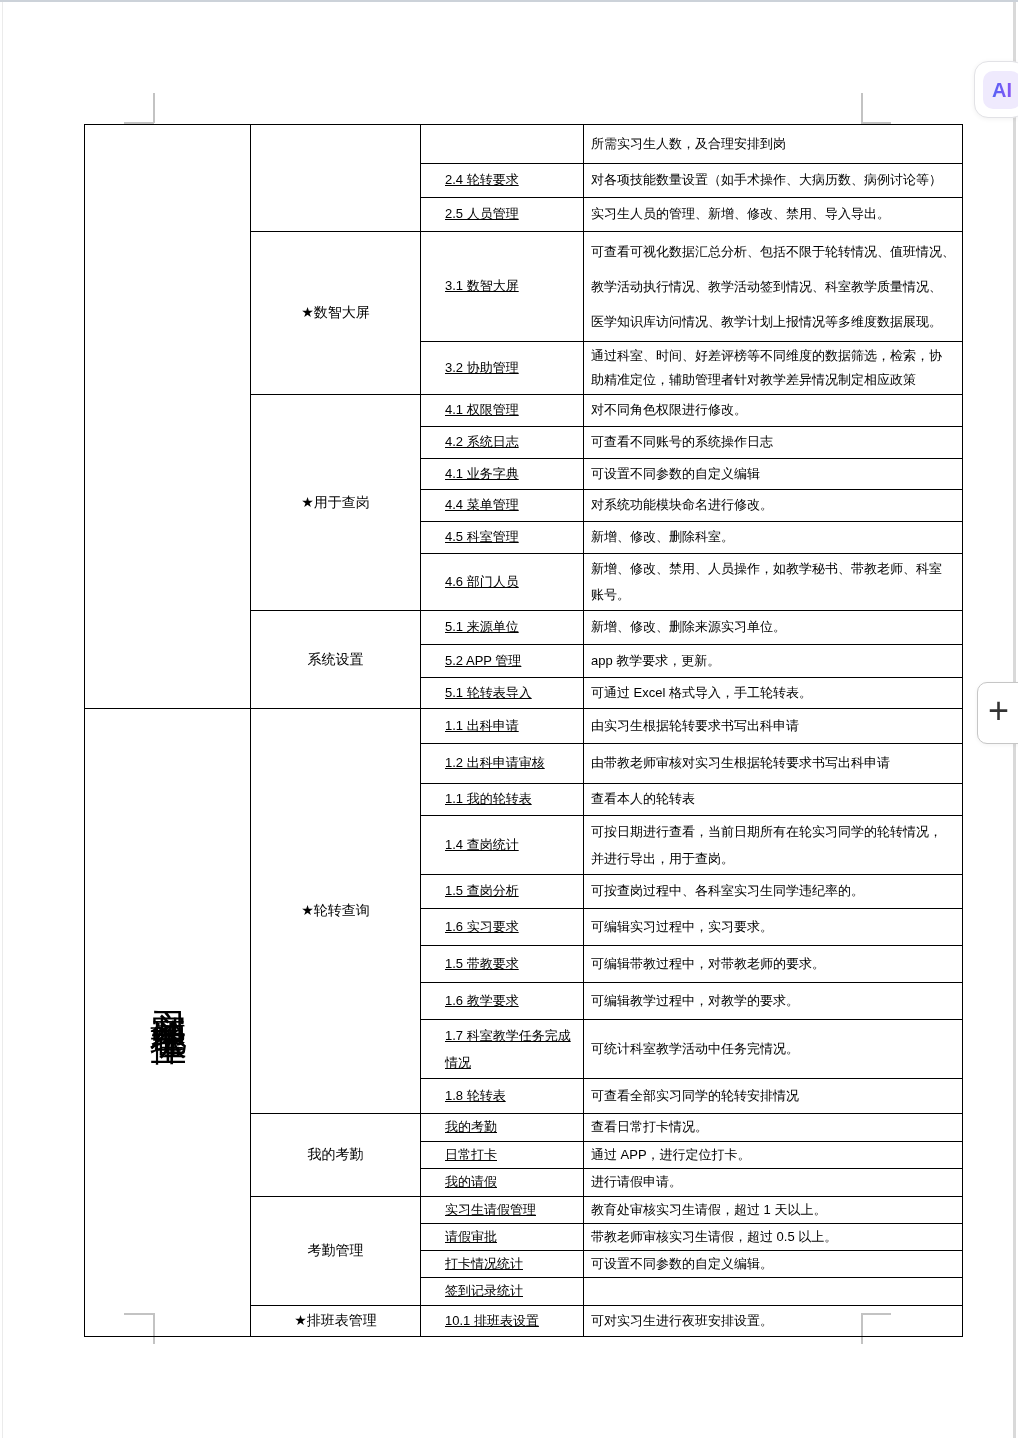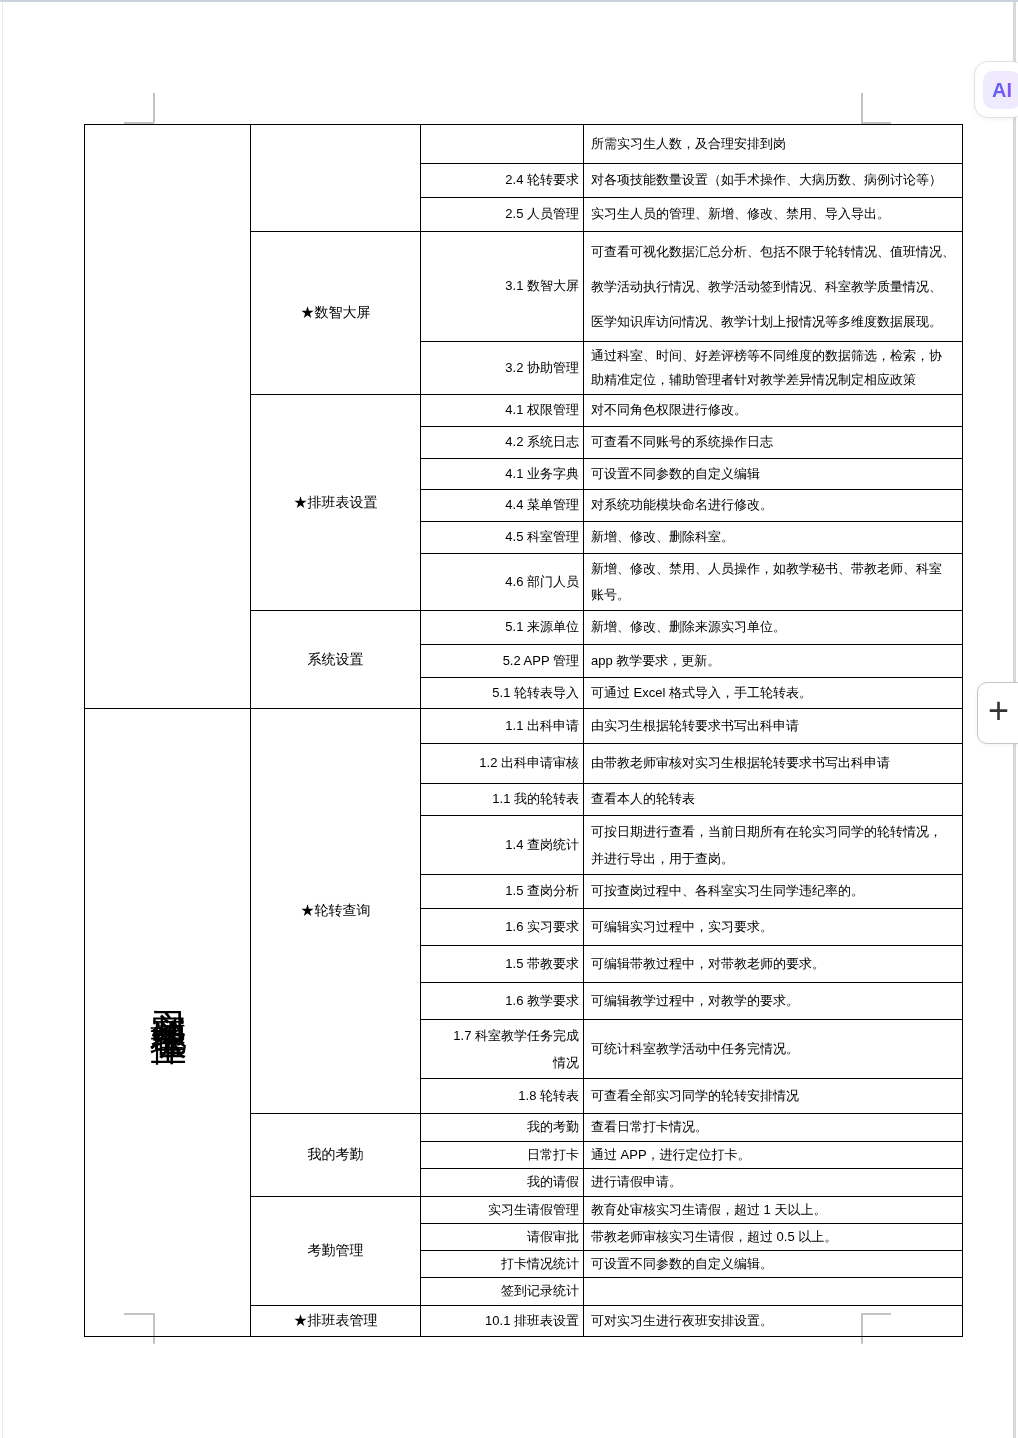--- a/index.html
+++ b/index.html
@@ -16,22 +16,22 @@
   .crop { position:absolute; background:#c3c3c3; }
 
   
   table.doc {
     position:absolute; left:84px; top:124px;
     border-collapse:collapse; table-layout:fixed; width:878px;
     font-size:13px; line-height:1.55;
   }
   table.doc td { border:1.5px solid #000; vertical-align:middle; overflow:hidden; }
   td.rowlabel { text-align:center; position:relative; }
-  td.cat { text-align:center; font-size:14px; white-space:pre-line; padding:0 4px;font-family:Liberation Serif, serif; }
-  td.item { text-align:right; padding:2px 4px 2px 12px; white-space:pre-line; }
+  td.cat { text-align:center; font-size:14px; white-space:pre-line; padding:0 4px; }
+  td.item { text-align:left; padding:2px 4px 2px 24px; white-space:pre-line;text-decoration:underline; }
   td.desc { text-align:left; padding:2px 6px 2px 7px; white-space:pre-line; }
   td.lh29 { line-height:35px; }
   td.lh24 { line-height:24px;margin-top:44px; }
   td.lh26 { line-height:26px; }
   td.lh27 { line-height:27px; }
 
   .vertical-title {
     position:absolute; left:50%; transform:translateX(-50%); top:272px;
     writing-mode:vertical-rl; text-orientation:upright;
     font-family:"Liberation Serif","DejaVu Serif",serif;
@@ -116,21 +116,21 @@
 教学活动执行情况、教学活动签到情况、科室教学质量情况、
 医学知识库访问情况、教学计划上报情况等多维度数据展现。</td>
   </tr>
   <tr style="height:48px">
     <td class="item">3.2 协助管理</td>
     <td class="desc lh24">通过科室、时间、好差评榜等不同维度的数据筛选，检索，协
 助精准定位，辅助管理者针对教学差异情况制定相应政策</td>
   </tr>
 
   <tr style="height:32px">
-    <td class="cat" rowspan="6">★排班表设置</td>
+    <td class="cat" rowspan="6">★用于查岗</td>
     <td class="item">4.1 权限管理</td>
     <td class="desc">对不同角色权限进行修改。</td>
   </tr>
   <tr style="height:32px">
     <td class="item">4.2 系统日志</td>
     <td class="desc">可查看不同账号的系统操作日志</td>
   </tr>
   <tr style="height:31px">
     <td class="item">4.1 业务字典</td>
     <td class="desc">可设置不同参数的自定义编辑</td>

